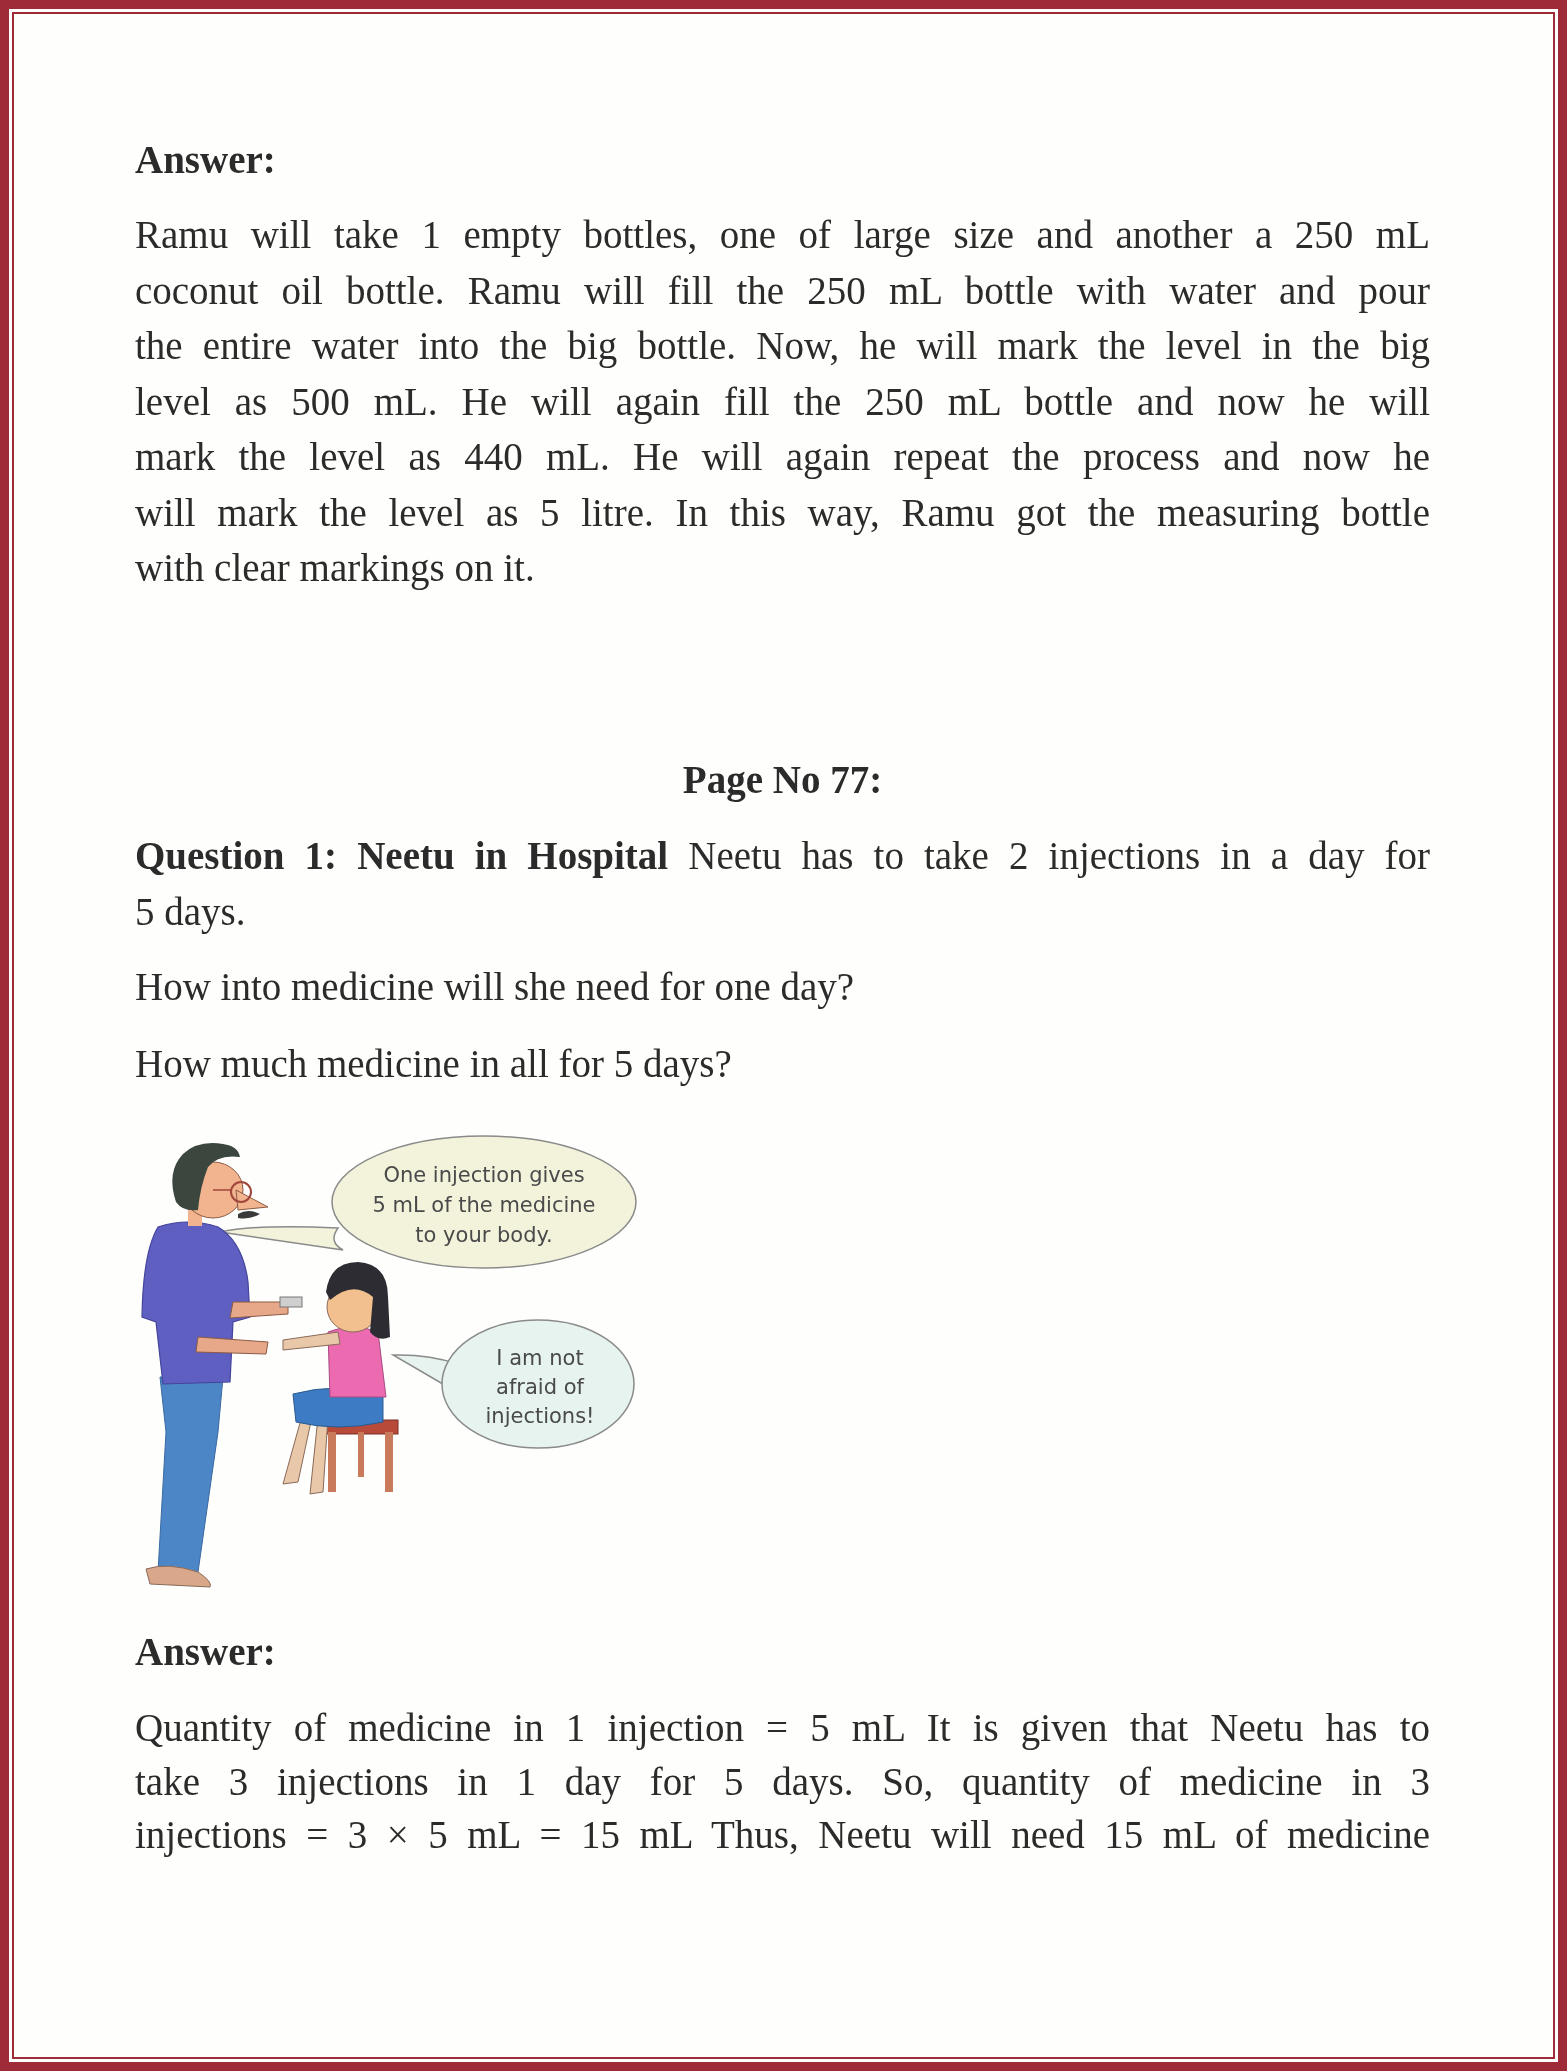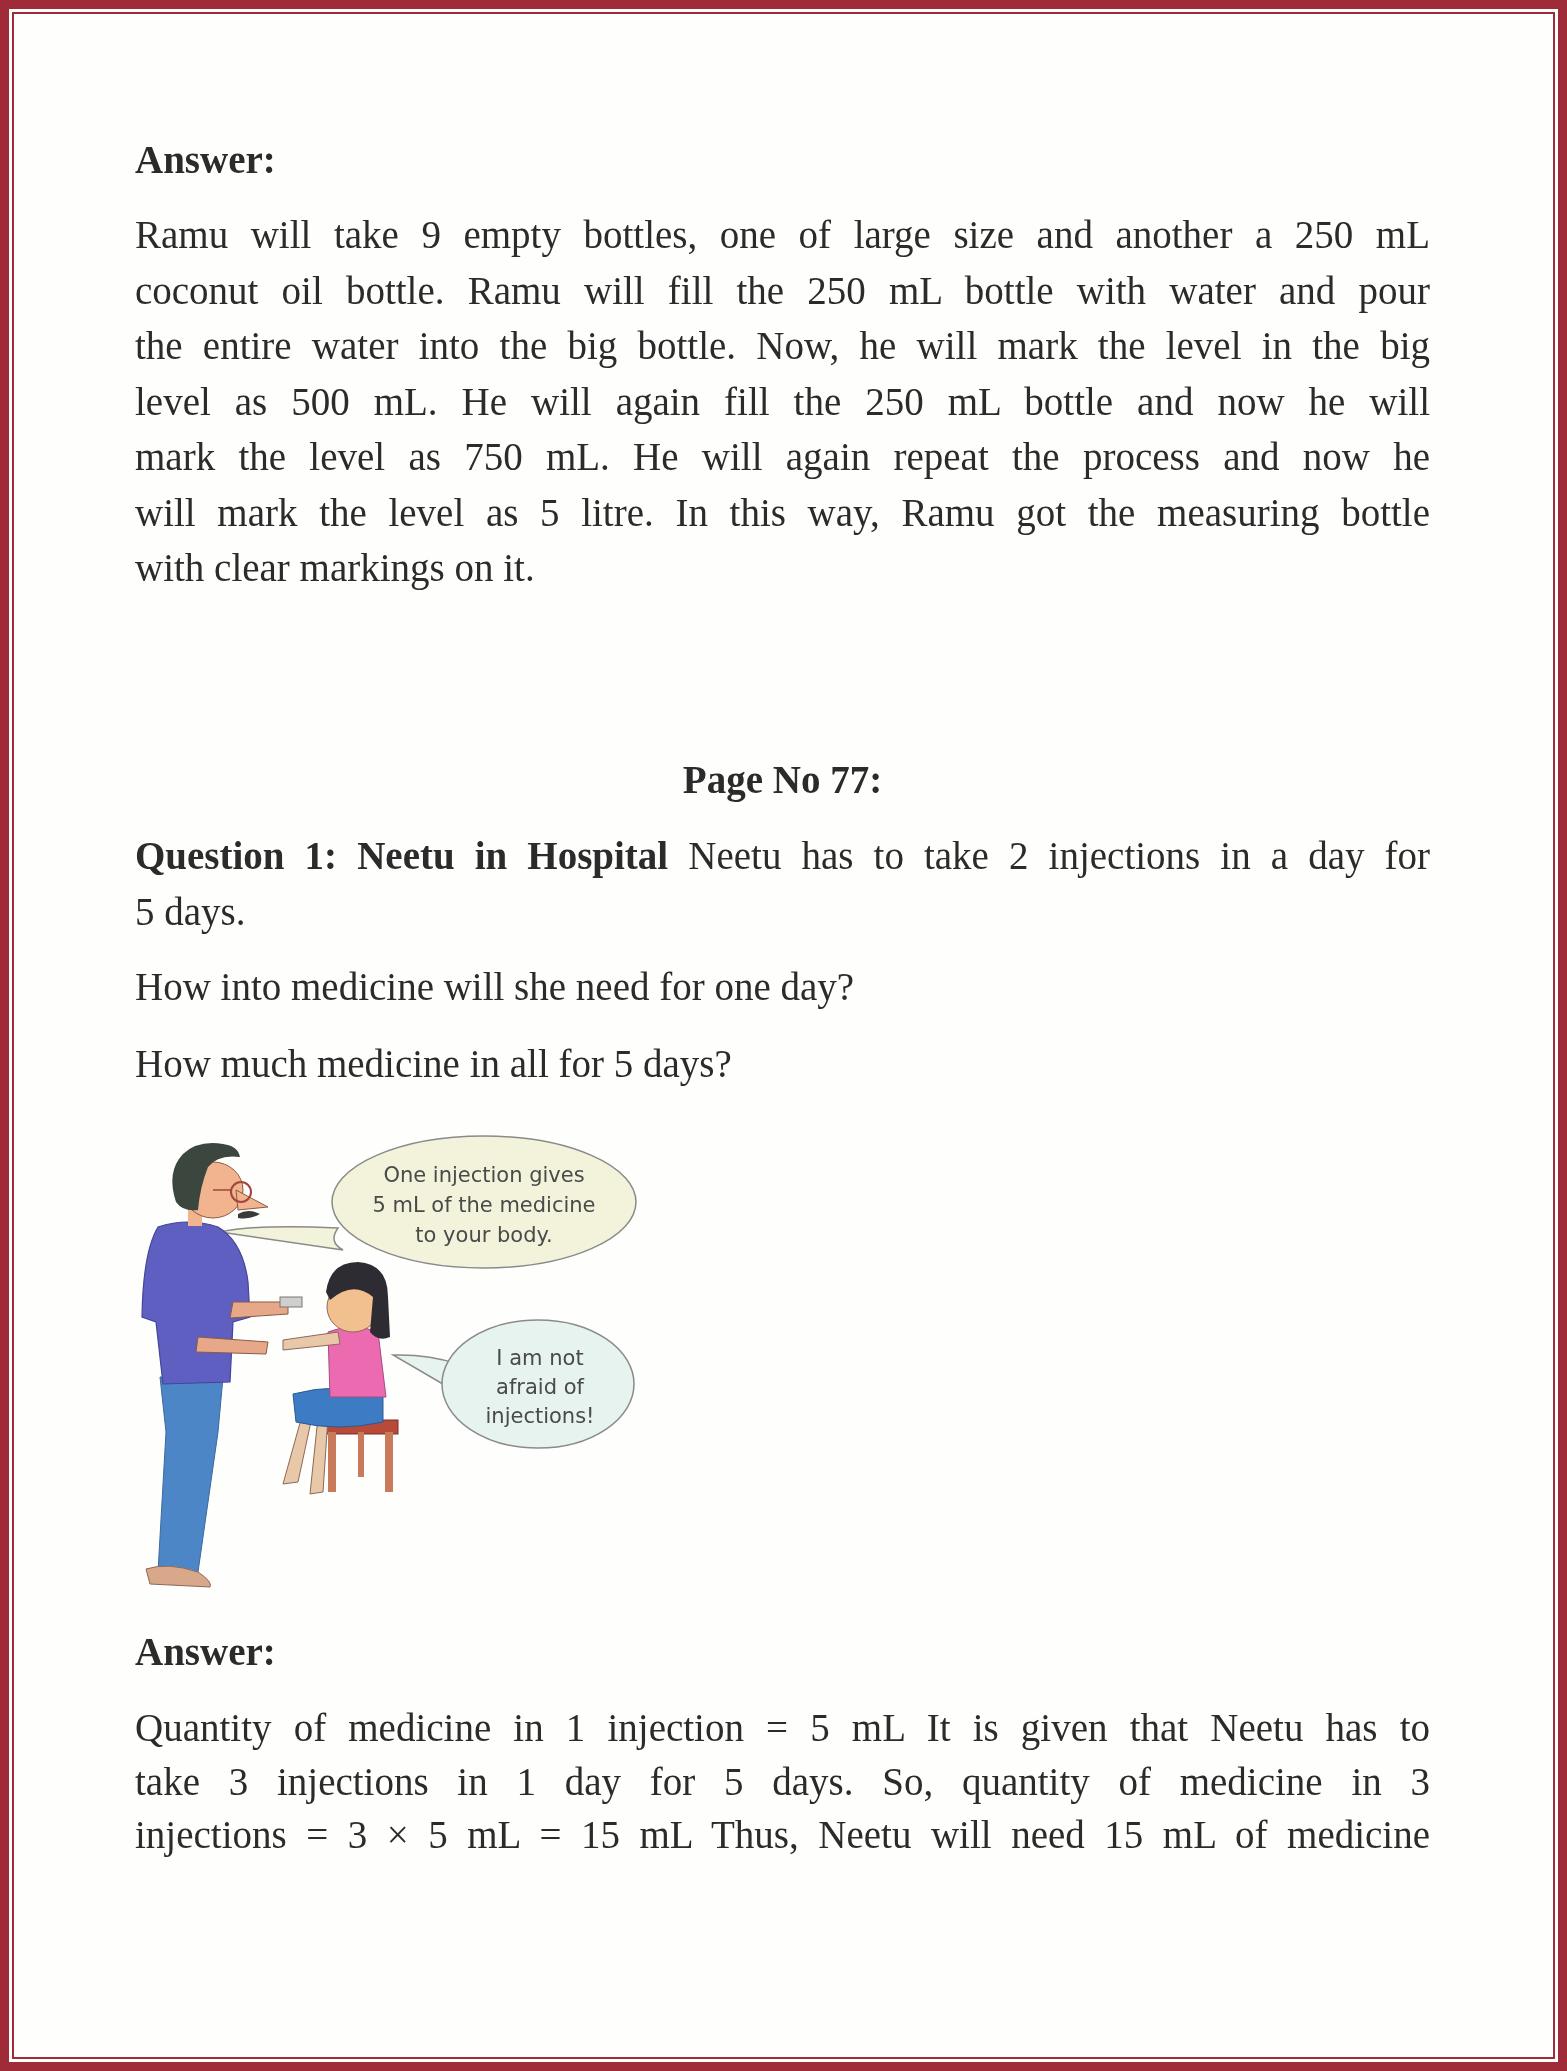--- a/index.html
+++ b/index.html
@@ -34,25 +34,25 @@
 <body>
 
 <div class="frame-outer"></div>
 <div class="frame-inner"></div>
 
 <div class="block heading" style="top:132px;">
   <span class="line last">Answer:</span>
 </div>
 
 <div class="block p1" style="top:207px;">
-  <span class="line">Ramu will take 9 empty bottles, one of large size and another a 250 mL</span>
+  <span class="line">Ramu will take 1 empty bottles, one of large size and another a 250 mL</span>
   <span class="line">coconut oil bottle. Ramu will fill the 250 mL bottle with water and pour</span>
   <span class="line">the entire water into the big bottle. Now, he will mark the level in the big</span>
   <span class="line">level as 500 mL. He will again fill the 250 mL bottle and now he will</span>
-  <span class="line">mark the level as 750 mL. He will again repeat the process and now he</span>
+  <span class="line">mark the level as 440 mL. He will again repeat the process and now he</span>
   <span class="line">will mark the level as 5 litre. In this way, Ramu got the measuring bottle</span>
   <span class="line last">with clear markings on it.</span>
 </div>
 
 <div class="block heading" style="top:752px;">
   <span class="line center">Page No 77:</span>
 </div>
 
 <div class="block" style="top:828px;">
   <span class="line"><span class="b">Question 1: Neetu in Hospital</span><span> Neetu has to take 2 injections in a day for</span></span>

